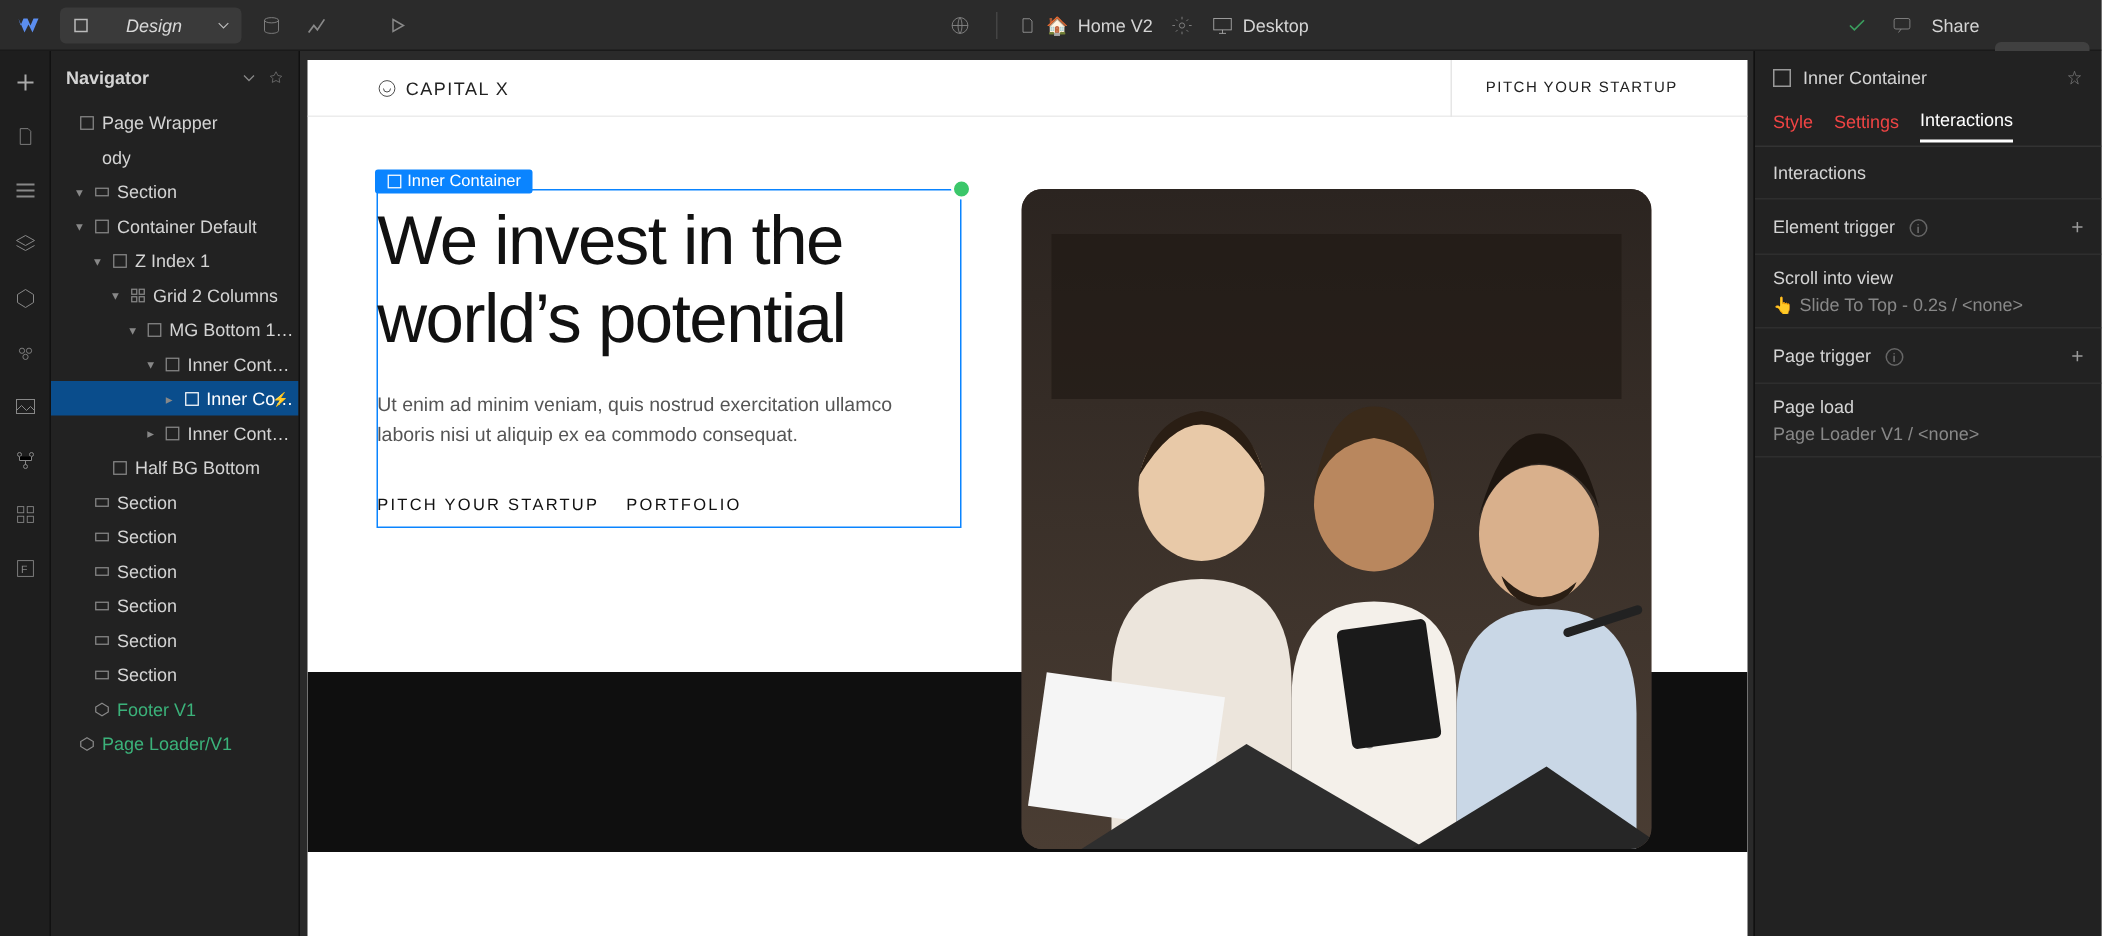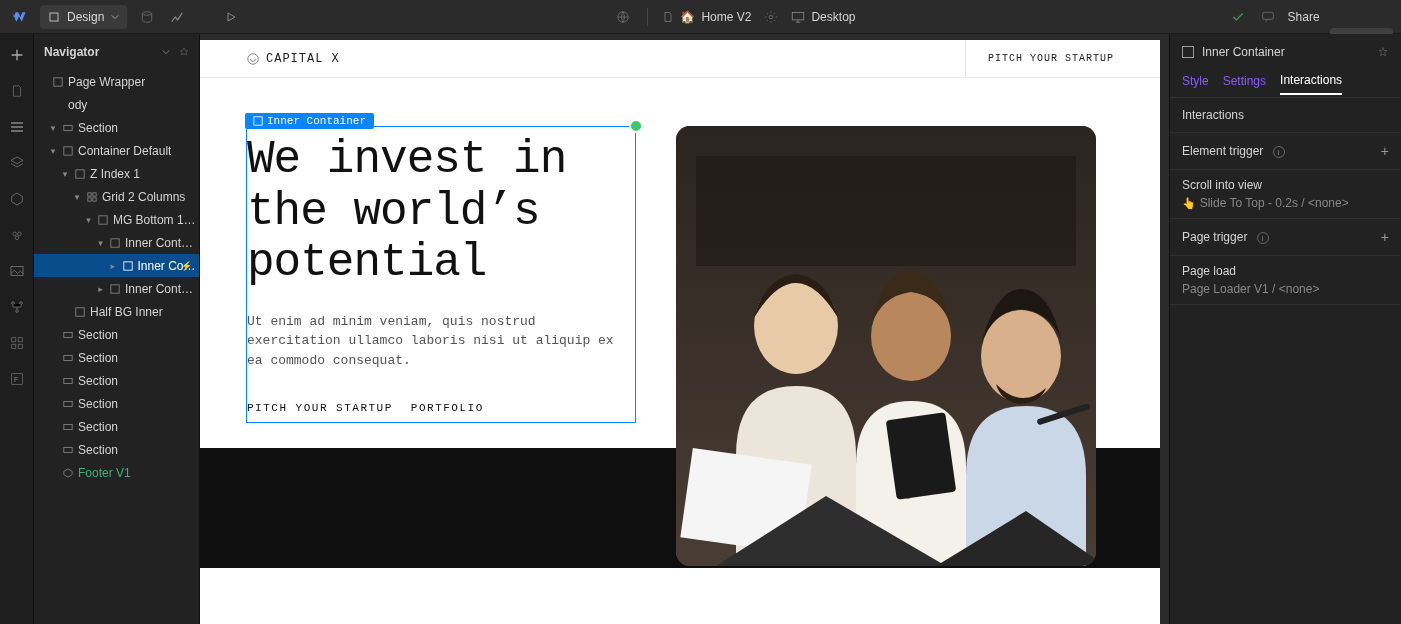--- a/index.html
+++ b/index.html
@@ -28,23 +28,24 @@
 .topbar .center { flex: 1; justify-content: center; }
 .topbar .right { flex: 0 0 auto; }
 .logo-btn { width: 22px; height: 22px; display:flex; align-items:center; justify-content:center; color:#6aa7ff; cursor:pointer;}
 .dropdown-btn {
   background: #3a3a3a;
   border-radius: 4px;
   height: 24px;
   display: flex;
   align-items: center;
   padding: 0 8px;
-  gap: 7px;
+  gap: 24px;
   cursor: pointer;
   color: #d8d8d8;
+  font-style: italic;
 }
 .icon-btn { width: 20px; height: 20px; display:flex; align-items:center; justify-content:center; cursor:pointer; color:#9a9a9a;}
 .vsep { width:1px; height:18px; background:#444; margin:0 4px; }
 .page-pill { display:flex; align-items:center; gap:6px; color:#d4d4d4; cursor:pointer; }
 .pub-btn { background:#404040; color:#ddd; border-radius:4px; padding:4px 12px; cursor:pointer;margin-top:44px; }
 .share-btn { color:#d4d4d4; cursor:pointer; }
 .check { color:#3b9e5e; }
 
 
 .body-row { display:flex; flex:1; min-height:0; }
@@ -58,21 +59,21 @@
 .tree-row { display:flex; align-items:center; height:23px; padding-left:4px; cursor:pointer; white-space:nowrap; overflow:hidden; gap:4px; position:relative;}
 .tree-row.selected { background:#0a4d8c; color:#fff; }
 .tree-row.green { color:#3bb27a; }
 .tree-row .caret { width:10px; color:#888; font-size:9px; display:inline-block; text-align:center;}
 .tree-row .tico { width:12px; height:12px; display:inline-flex; align-items:center; justify-content:center; color:#888; flex:0 0 auto;}
 .tree-row.selected .tico { color:#fff;}
 .tree-row .lab { overflow:hidden; text-overflow:ellipsis; }
 .tree-row .bolt { position:absolute; right:6px; color:#fff; font-size:9px;}
 .indent-0{padding-left:4px}.indent-1{padding-left:14px}.indent-2{padding-left:26px}.indent-3{padding-left:38px}.indent-4{padding-left:50px}.indent-5{padding-left:62px}.indent-6{padding-left:74px}
 
-.canvas-wrap { flex:1; background:#2a2a2a; display:flex; justify-content:flex-start; padding:0; overflow:hidden;font-family:Liberation Mono, monospace;}
+.canvas-wrap { flex:1; background:#2a2a2a; display:flex; justify-content:center; padding:0; overflow:hidden;}
 .canvas {
   width: 960px; background:#fff; margin-top:6px; position:relative; overflow:hidden;
 }
 .site-nav { height:38px; border-bottom:1px solid #ececec; display:flex; align-items:center; padding:0 46px; justify-content:space-between;}
 .brand { display:flex; align-items:center; gap:6px; font-size:12px; letter-spacing:1px; color:#222; font-weight:500;}
 .nav-links { display:flex; gap:22px; font-size:10px; letter-spacing:1px; color:#333;}
 .nav-links .drop { display:flex; align-items:center; gap:3px;}
 .nav-cta { font-size:10px; letter-spacing:1px; color:#222; padding-left:22px; border-left:1px solid #e6e6e6; height:38px; display:flex; align-items:center;}
 
 .hero { display:flex; padding: 48px 46px 0; gap:40px; position:relative;}
@@ -90,21 +91,21 @@
   width:420px; height:440px; border-radius:14px; overflow:hidden; background:#4a3d36;
   position:relative;
 }
 .hero-img svg { width:100%; height:100%; display:block;}
 
 .right-panel { width:232px; background:#222; border-left:1px solid #111; display:flex; flex-direction:column;}
 .rp-header { height:36px; display:flex; align-items:center; padding:0 12px; gap:8px;}
 .rp-header .sq { width:12px;height:12px;border:1px solid #999;}
 .rp-header .star { margin-left:auto; color:#777; cursor:pointer;}
 .rp-tabs { display:flex; gap:14px; padding:0 12px; border-bottom:1px solid #333; height:28px; align-items:center;}
-.rp-tabs .tab { color:#8b5cf6; cursor:pointer; padding-bottom:6px;}
+.rp-tabs .tab { color:#ef4444; cursor:pointer; padding-bottom:6px;}
 .rp-tabs .tab.active { color:#fff; border-bottom:2px solid #fff;}
 .rp-section { display:flex; align-items:center; justify-content:space-between; padding:10px 12px; border-bottom:1px solid #2e2e2e;}
 .rp-section .title { color:#d4d4d4; font-weight:500;}
 .rp-section .info { width:12px;height:12px;border:1px solid #666;border-radius:50%;display:inline-flex;align-items:center;justify-content:center;font-size:8px;color:#888;margin-left:6px;}
 .rp-section .plus { color:#999; cursor:pointer; font-size:14px;}
 .rp-body { padding:8px 12px; border-bottom:1px solid #2e2e2e;}
 .rp-body .ln1 { color:#d4d4d4; margin-bottom:4px;}
 .rp-body .ln2 { color:#888; display:flex; align-items:center; gap:4px;}
 .rp-body .emoji { font-size:11px;}
 
@@ -367,21 +368,21 @@
             </span>
             <span class="lab">Inner Container</span>
           </div>
           <div class="tree-row indent-2">
             <span class="caret"></span>
             <span class="tico">
               <svg width="10" height="10" viewBox="0 0 12 12">
                 <rect x="1" y="1" width="10" height="10" fill="none" stroke="currentColor"></rect>
               </svg>
             </span>
-            <span class="lab">Half BG Inner</span>
+            <span class="lab">Half BG Bottom</span>
           </div>
           <div class="tree-row indent-1">
             <span class="caret"></span>
             <span class="tico">
               <svg width="10" height="10" viewBox="0 0 12 12">
                 <rect x="1" y="3" width="10" height="6" fill="none" stroke="currentColor"></rect>
               </svg>
             </span>
             <span class="lab">Section</span>
           </div>
@@ -431,20 +432,29 @@
             <span class="lab">Section</span>
           </div>
           <div class="tree-row indent-1 green">
             <span class="caret"></span>
             <span class="tico">
               <svg width="10" height="10" viewBox="0 0 12 12">
                 <path d="M6 1l5 3v4l-5 3-5-3V4z" fill="none" stroke="currentColor"></path>
               </svg>
             </span>
             <span class="lab">Footer V1</span>
+          </div>
+          <div class="tree-row indent-0 green">
+            <span class="caret"></span>
+            <span class="tico">
+              <svg width="10" height="10" viewBox="0 0 12 12">
+                <path d="M6 1l5 3v4l-5 3-5-3V4z" fill="none" stroke="currentColor"></path>
+              </svg>
+            </span>
+            <span class="lab">Page Loader/V1</span>
           </div>
         </div>
     </div>
 
     <div class="canvas-wrap">
       <div class="canvas">
         <div class="site-nav">
           <div class="brand">
             <svg width="14" height="14" viewBox="0 0 24 24">
                 <circle cx="12" cy="12" r="9" fill="none" stroke="#333"></circle>

